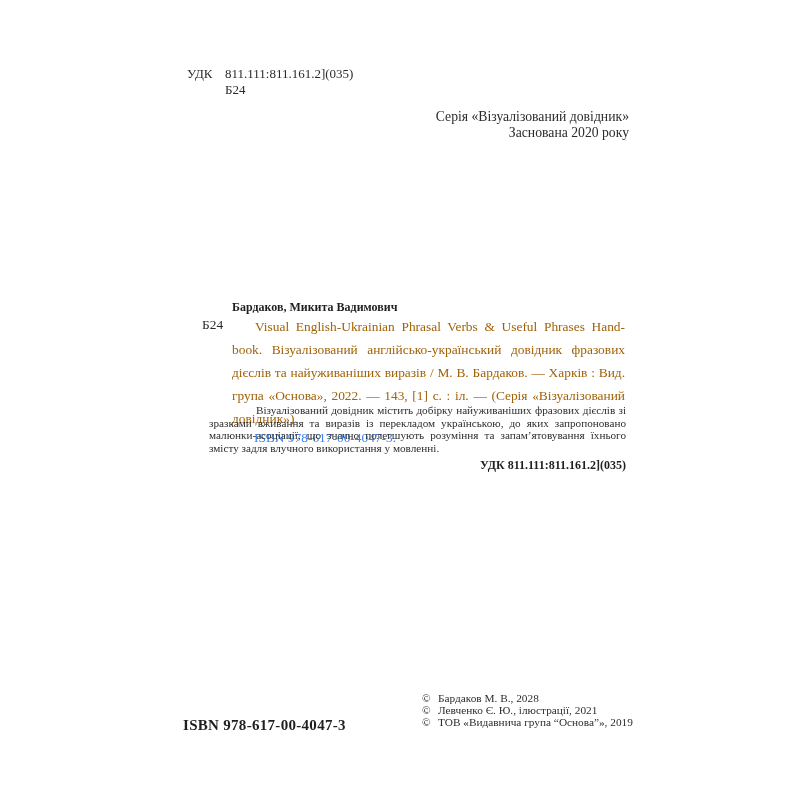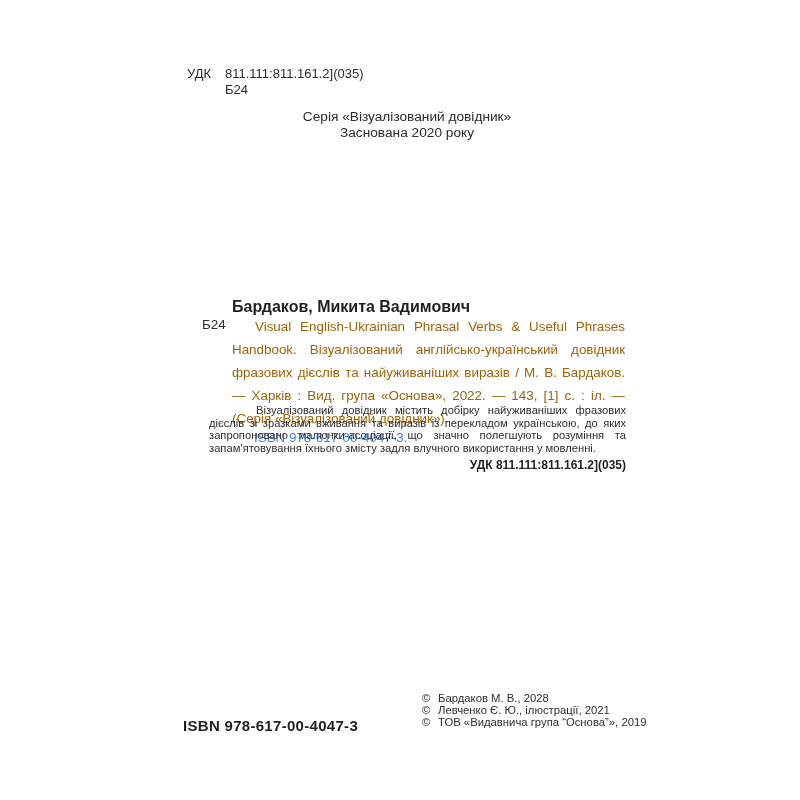--- a/index.html
+++ b/index.html
@@ -2,21 +2,21 @@
 <html><head>
 <meta charset="utf-8">
 <style>
   * { margin: 0; padding: 0; box-sizing: border-box; }
   html, body { background: #ffffff; }
   .page {
     position: relative;
     width: 800px;
     height: 800px;
     background: #ffffff;
-    font-family: Liberation Sans, sans-serif;
+    font-family: Liberation Serif, serif;
     color: #262626;
     overflow: hidden;
   }
   
   .udc-top {
     position: absolute;
     left: 187px; top: 66px;
     font-size: 13px;
     line-height: 16px;
     color: #2b2b2b;
@@ -27,30 +27,30 @@
     left: 225px; top: 82px;
     font-size: 13px;
     line-height: 16px;
     color: #2b2b2b;
   }
   
   .series {
     position: absolute;
     left: 185px; top: 109px;
     width: 444px;
-    text-align: center;
+    text-align: right;
     font-size: 13.7px;
     line-height: 15.5px;
     color: #2b2b2b;
   }
   
   .author {
     position: absolute;
     left: 232px; top: 299px;
-    font-size: 16px;
+    font-size: 12px;
     font-weight: bold;
     line-height: 16px;
     color: #1f1f1f;
   }
   .card-code {
     position: absolute;
     left: 202px; top: 317px;
     font-size: 13.4px;
     line-height: 16px;
     color: #2b2b2b;

